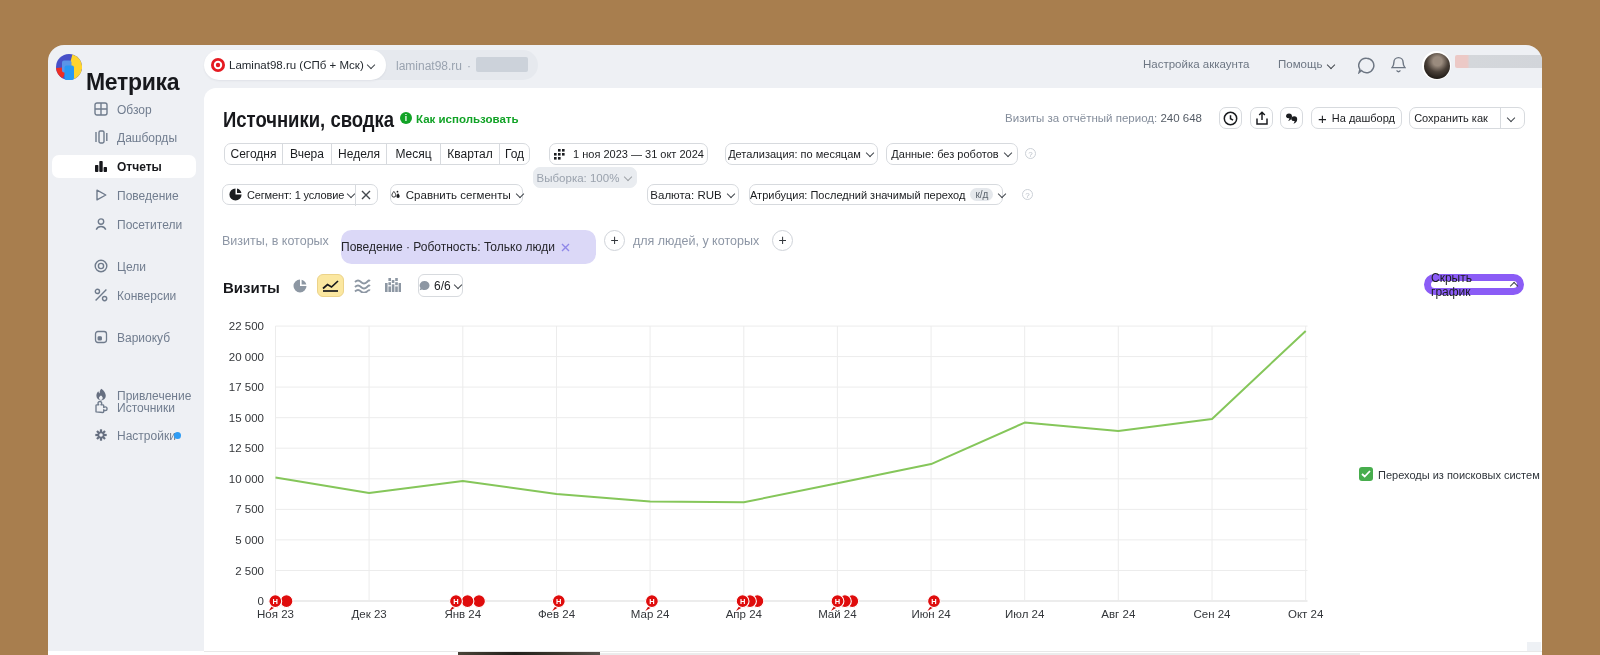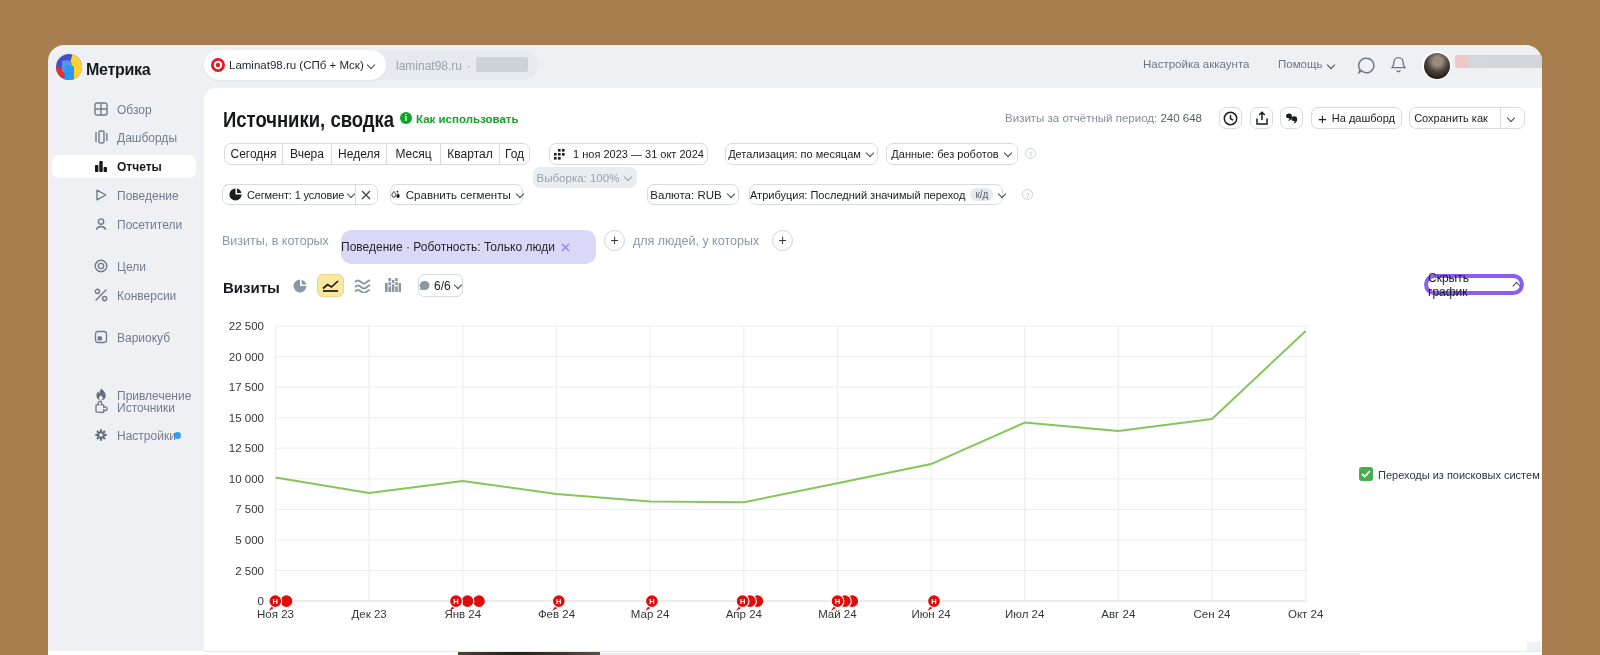--- a/index.html
+++ b/index.html
@@ -27,21 +27,21 @@
 <body>
 <div class="page">
 
   <svg class="abs" style="left:8px;top:9px" width="26" height="26" viewBox="0 0 26 26">
     <circle cx="13" cy="13" r="13" fill="#4750c8"></circle>
     <path d="M13 13 L16.4 0.44 A13 13 0 0 1 16.4 25.56 Z" fill="#fed42d"></path>
     <path d="M13 13 L0.05 14.1 A13 13 0 0 0 6.5 24.26 Z" fill="#ee2e24"></path>
     <rect x="6" y="6.5" width="9.5" height="12" rx="2" fill="#5a95e8"></rect>
     <rect x="8.5" y="11.5" width="9.5" height="14.5" rx="2" fill="#2798f4"></rect>
   </svg>
-  <div class="abs" style="left:38px;top:16px;font-size:16px;font-weight:bold;color:#17181c;letter-spacing:-0.3px">Метрика</div>
+  <div class="abs" style="left:38px;top:24px;font-size:23px;font-weight:bold;color:#17181c;letter-spacing:-0.3px">Метрика</div>
   <div class="abs" style="left:156px;top:5px;width:334px;height:30px;background:#e6e9ee;border-radius:15px"></div>
   <div class="abs" style="left:156px;top:5px;width:182px;height:30px;background:#fff;border-radius:15px;box-shadow:0 1px 2px rgba(60,70,90,.08)"></div>
   <svg class="abs" style="left:163px;top:13px" width="14" height="14" viewBox="0 0 14 14">
     <circle cx="7" cy="7" r="7" fill="#e51a21"></circle>
     <circle cx="7" cy="7" r="4.2" fill="#fff"></circle>
     <circle cx="7" cy="7" r="2.2" fill="#e51a21"></circle>
   </svg>
   <div class="abs" style="left:181px;top:14px;font-size:11.5px;color:#24292f">Laminat98.ru (СПб + Мск)</div>
   <span class="chev abs" style="left:320px;top:16px"></span>
   <div class="abs" style="left:348px;top:14px;font-size:12px;color:#9aa3b0">laminat98.ru</div>
@@ -287,21 +287,21 @@
         <rect x="10.2" y="8.4" width="2.6" height="5.6"></rect>
         <rect x="13.6" y="5" width="2.6" height="9"></rect>
       </g>
     </svg>
   <div class="abs" style="left:370px;top:229px;width:45px;height:23px;background:#fff;border:1px solid #d7dade;border-radius:6px;display:flex;align-items:center;justify-content:center;font-size:12px;color:#1b1d20">
     <svg width="12" height="11" viewBox="0 0 12 11" style="margin-right:4px">
         <path d="M6 0.5 a5.5 5 0 0 1 0 10 c-1 0 -1.9 -0.2 -2.7 -0.7 l-2.6 0.9 0.9 -2.4 a5 5 0 0 1 4.4 -7.8 z" fill="#8d97a3"></path>
       </svg>
     6/6<span class="chev" style="margin-left:4px;margin-top:-2px"></span>
   </div>
-  <div class="abs" style="left:1376px;top:229px;width:100px;height:21px;background:#fff;border:4px solid #8b5cf6;border-radius:11px;display:flex;align-items:center;justify-content:flex-end;font-size:12px;color:#1b1d20">Скрыть график<span class="chev" style="margin-left:5px;margin-top:2px;transform:rotate(180deg)"></span></div>
+  <div class="abs" style="left:1376px;top:229px;width:100px;height:21px;background:#fff;border:7px solid #8b5cf6;border-radius:11px;display:flex;align-items:center;justify-content:flex-end;font-size:12px;color:#1b1d20">Скрыть график<span class="chev" style="margin-left:5px;margin-top:2px;transform:rotate(180deg)"></span></div>
 
   <div class="abs" style="left:1311px;top:422px;width:14px;height:14px;background:#47ad4d;border-radius:3px">
     <svg width="10" height="8" viewBox="0 0 10 8" style="position:absolute;left:2px;top:3px">
         <path d="M1 4 L3.7 6.5 L9 1" fill="none" stroke="#fff" stroke-width="1.8"></path>
       </svg>
   </div>
   <div class="abs" style="left:1330px;top:424px;font-size:11px;color:#2f353b;white-space:nowrap">Переходы из поисковых систем</div>
 
   <div class="abs" style="left:156px;top:606px;width:1338px;height:1px;background:#e8e8e8"></div>
   <div class="abs" style="left:0px;top:606px;width:156px;height:4px;background:#fff"></div>

